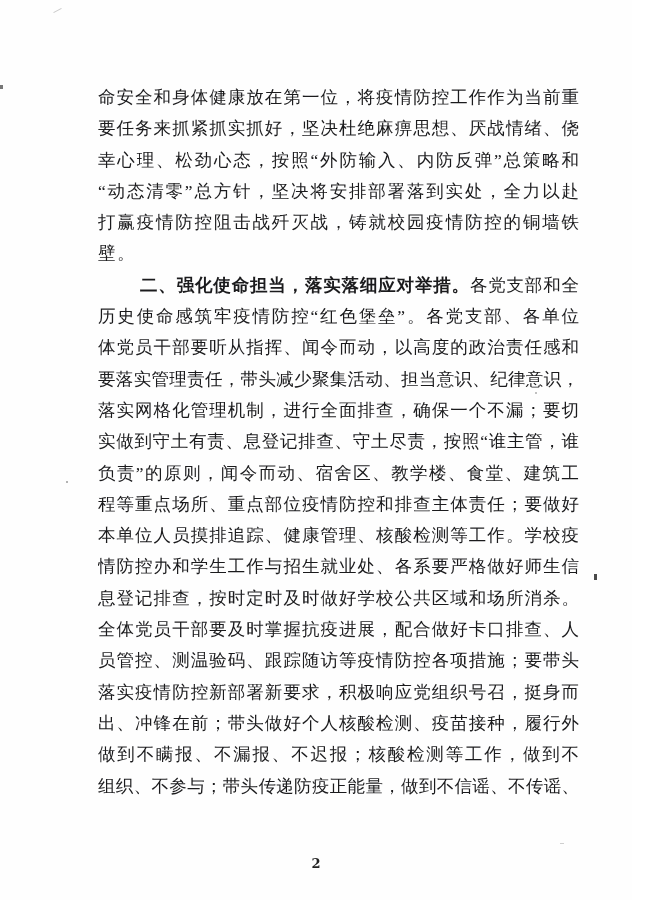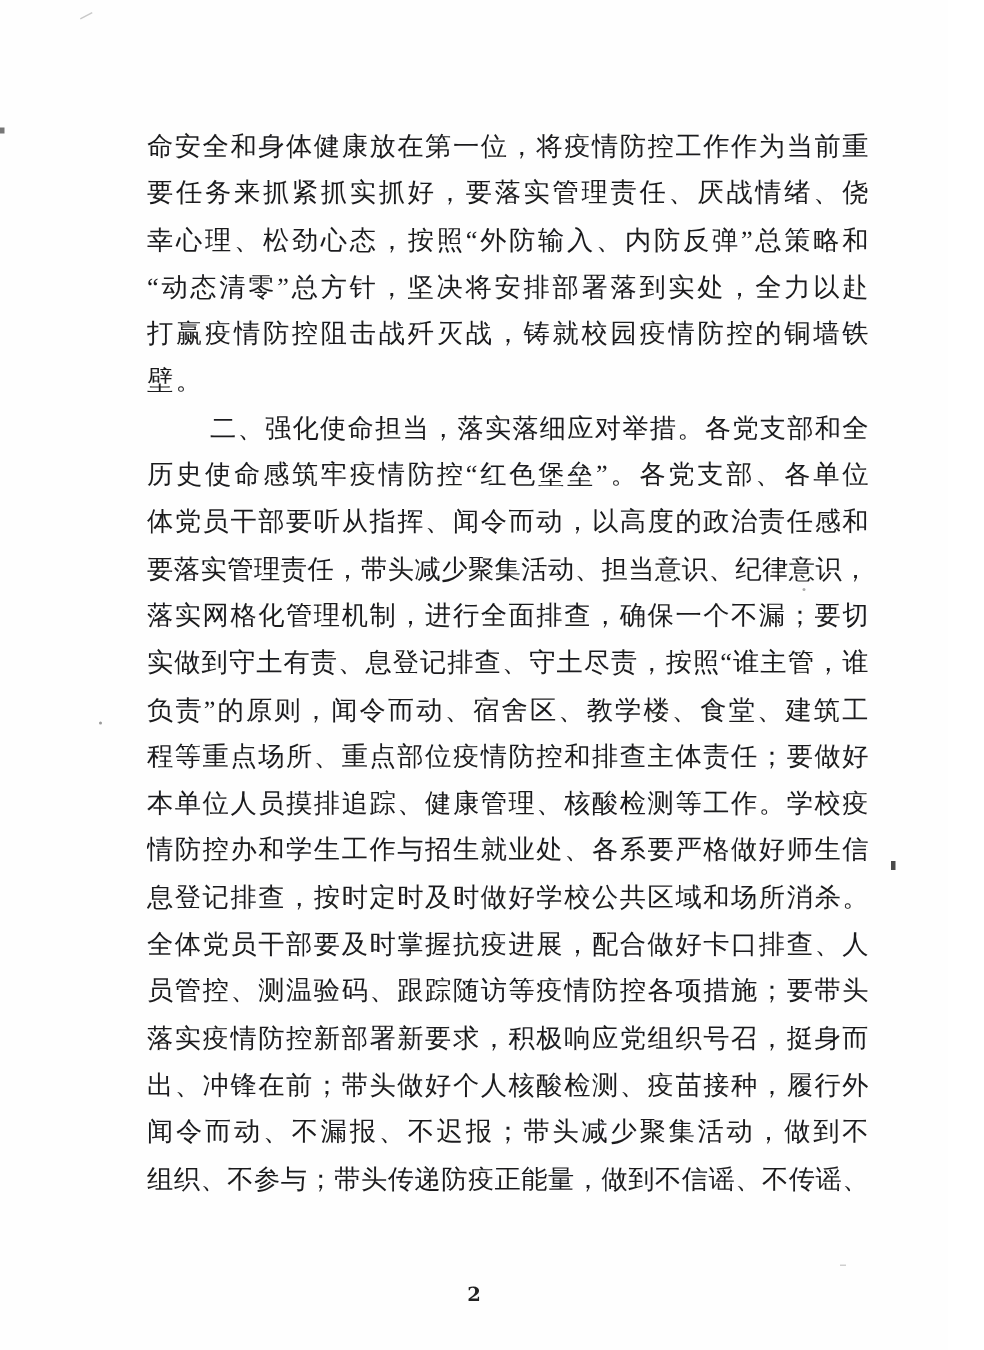--- a/index.html
+++ b/index.html
@@ -34,21 +34,21 @@
   }
   .line.short {
     text-align: left;
     text-align-last: left;
     letter-spacing: 1.5px;
   }
   .line.indent {
     text-indent: 42px;
   }
   .bold {
-    font-weight: 400;
+    font-weight: 700;
   }
   .pagenum {
     position: absolute;
     left: 0;
     right: 0;
     top: 856px;
     text-align: center;
     font-size: 13px;
     font-weight: 700;
     font-family: "DejaVu Serif", "Liberation Serif", serif;
@@ -65,41 +65,41 @@
   .a5 { left: 53px;  top: 10px;  width: 9px; height: 1px; background: #c9c9c9; transform: rotate(-28deg); }
   .a6 { left: 560px; top: 843px; width: 4px; height: 1px; background: #cfcfcf; }
 </style>
 </head>
 <body>
 
 <div class="page">
 
   <div class="textblock">
     <div class="line">命安全和身体健康放在第一位，将疫情防控工作作为当前重</div>
-    <div class="line">要任务来抓紧抓实抓好，要落实管理责任、厌战情绪、侥</div>
+    <div class="line">要任务来抓紧抓实抓好，坚决杜绝麻痹思想、厌战情绪、侥</div>
     <div class="line">幸心理、松劲心态，按照“外防输入、内防反弹”总策略和</div>
     <div class="line">“动态清零”总方针，坚决将安排部署落到实处，全力以赴</div>
     <div class="line">打赢疫情防控阻击战歼灭战，铸就校园疫情防控的铜墙铁</div>
     <div class="line short">壁。</div>
     <div class="line indent"><span class="bold">二、强化使命担当，落实落细应对举措。</span><span>各党支部和全</span></div>
     <div class="line">历史使命感筑牢疫情防控“红色堡垒”。各党支部、各单位</div>
     <div class="line">体党员干部要听从指挥、闻令而动，以高度的政治责任感和</div>
     <div class="line">要落实管理责任，带头减少聚集活动、担当意识、纪律意识，</div>
     <div class="line">落实网格化管理机制，进行全面排查，确保一个不漏；要切</div>
     <div class="line">实做到守土有责、息登记排查、守土尽责，按照“谁主管，谁</div>
     <div class="line">负责”的原则，闻令而动、宿舍区、教学楼、食堂、建筑工</div>
     <div class="line">程等重点场所、重点部位疫情防控和排查主体责任；要做好</div>
     <div class="line">本单位人员摸排追踪、健康管理、核酸检测等工作。学校疫</div>
     <div class="line">情防控办和学生工作与招生就业处、各系要严格做好师生信</div>
     <div class="line">息登记排查，按时定时及时做好学校公共区域和场所消杀。</div>
     <div class="line">全体党员干部要及时掌握抗疫进展，配合做好卡口排查、人</div>
     <div class="line">员管控、测温验码、跟踪随访等疫情防控各项措施；要带头</div>
     <div class="line">落实疫情防控新部署新要求，积极响应党组织号召，挺身而</div>
     <div class="line">出、冲锋在前；带头做好个人核酸检测、疫苗接种，履行外</div>
-    <div class="line">闻令而动、不漏报、不迟报；带头减少聚集活动，做到不</div>
+    <div class="line">做到不瞒报、不漏报、不迟报；核酸检测等工作，做到不</div>
     <div class="line">组织、不参与；带头传递防疫正能量，做到不信谣、不传谣、</div>
   </div>
 
   <div class="pagenum">2</div>
 
   <div class="artifact a1"></div>
   <div class="artifact a2"></div>
   <div class="artifact a3"></div>
   <div class="artifact a4"></div>
   <div class="artifact a5"></div>

